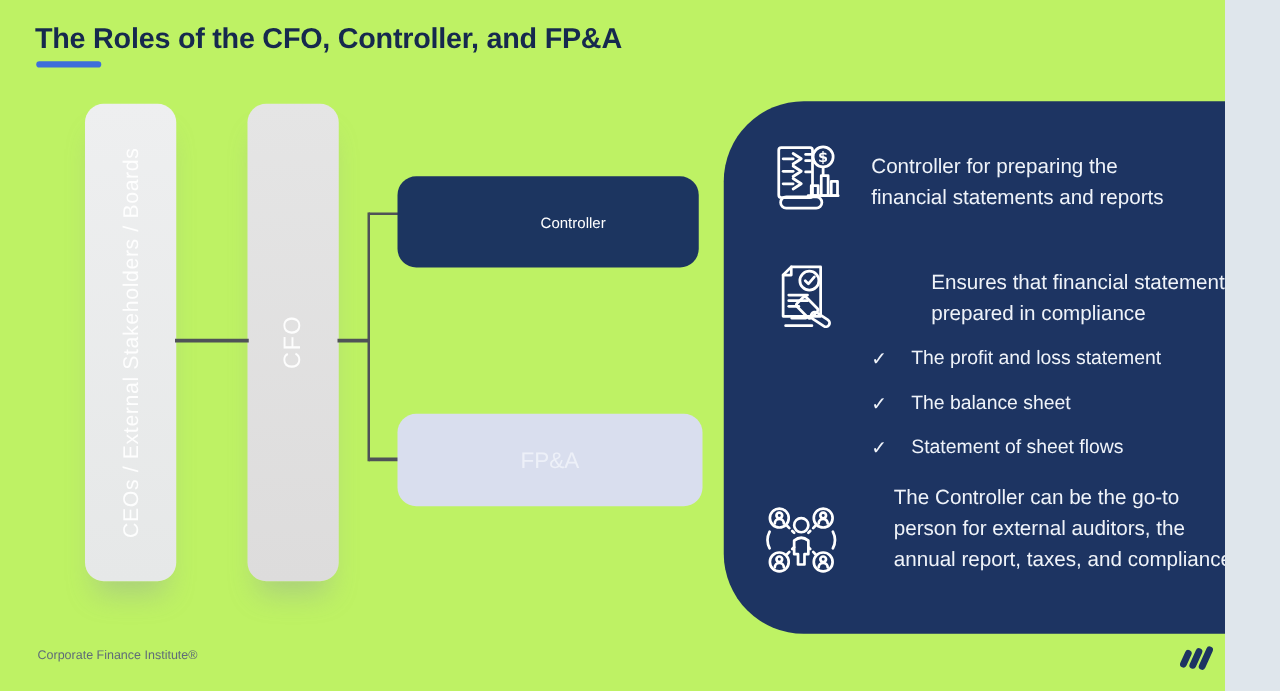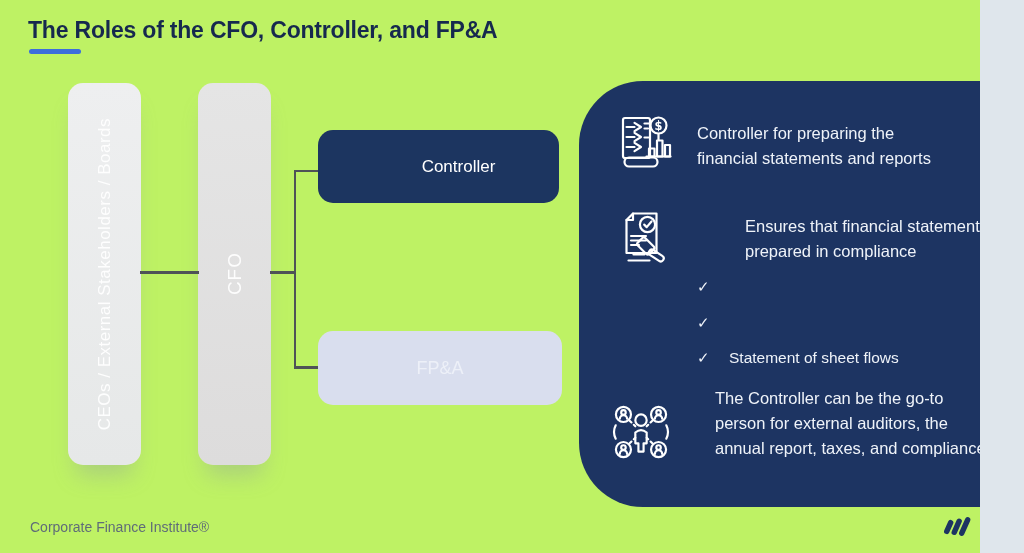--- a/index.html
+++ b/index.html
@@ -39,22 +39,22 @@
   .line-b        { left:270px;  top:271px;   width:25px; }
   .bracket-v     { left:293.5px;top:169.5px; height:199px; }
   .bracket-top   { left:295px;  top:169.5px; width:24px; }
   .bracket-bot   { left:295px;  top:366px;   width:24px; }
   
   .node {
     position:absolute; left:318px; border-radius:15px;
     display:flex; align-items:center; justify-content:center;
   }
   .node-controller {
-    top:130px; width:241px; height:73px; background:#1c3560;
-    color:#ffffff; font-size:17px;padding-left:40px;
+    top:141px; width:241px; height:73px; background:#1c3560;
+    color:#ffffff; font-size:12px;padding-left:40px;
   }
   .node-fpa {
     top:331px; width:244px; height:74px; background:#d9deee;
     color:#edf0f8; font-size:18px;
   }
   
   .panel {
     position:absolute; left:579px; top:81px; width:445px; height:426px;
     background:#1d3462; border-radius:64px 44px 44px 64px;
   }
@@ -73,21 +73,21 @@
     position:absolute; left:118px; display:flex; align-items:flex-start;
     color:#eff3f9; font-size:15.5px;
   }
   .check-row .glyph { width:20px; margin-right:12px; font-size:15px; }
   .check-1 { top:197px; }
   .check-2 { top:232.5px; }
   .check-3 { top:268px; }
   
   .footer-text {
     position:absolute; left:30px; top:519px;
-    font-size:14px; color:#5f6c78;text-align:center;
+    font-size:10px; color:#5f6c78;text-align:center;
   }
   .brand {
     position:absolute; left:944px; top:513px;
     display:flex; align-items:center; gap:15px;
   }
   .brand-name { font-size:17px; font-weight:bold; color:#1d3462; letter-spacing:0.3px; }
 </style>
 </head>
 <body>
 
@@ -156,23 +156,25 @@
         <rect x="39" y="41.5" width="16.5" height="6" rx="3" transform="rotate(33 39 41.5)"></rect>
         <path d="M21.5 47.5 h11"></path>
         <path d="M16.5 53.5 h21"></path>
       </g>
     </svg>
     <div class="panel-text text-2">Ensures that financial statements are
 prepared in compliance</div>
 
     <div class="check-row check-1">
       <span class="glyph">✓</span>
+      <span>The profit and loss statement</span>
     </div>
     <div class="check-row check-2">
       <span class="glyph">✓</span>
+      <span>The balance sheet</span>
     </div>
     <div class="check-row check-3">
       <span class="glyph">✓</span>
       <span>Statement of sheet flows</span>
     </div>
 
     <svg class="panel-icon icon-3" viewBox="0 0 62 62">
       <g fill="none" stroke="#ffffff" stroke-width="2.1" stroke-linecap="round" stroke-linejoin="round">
         <circle cx="31" cy="19.5" r="5.5"></circle>
         <path d="M25.5 42 V31.5 q5.5 -4.5 11 0 V42 h-3 v8 h-5 v-8 z"></path>

